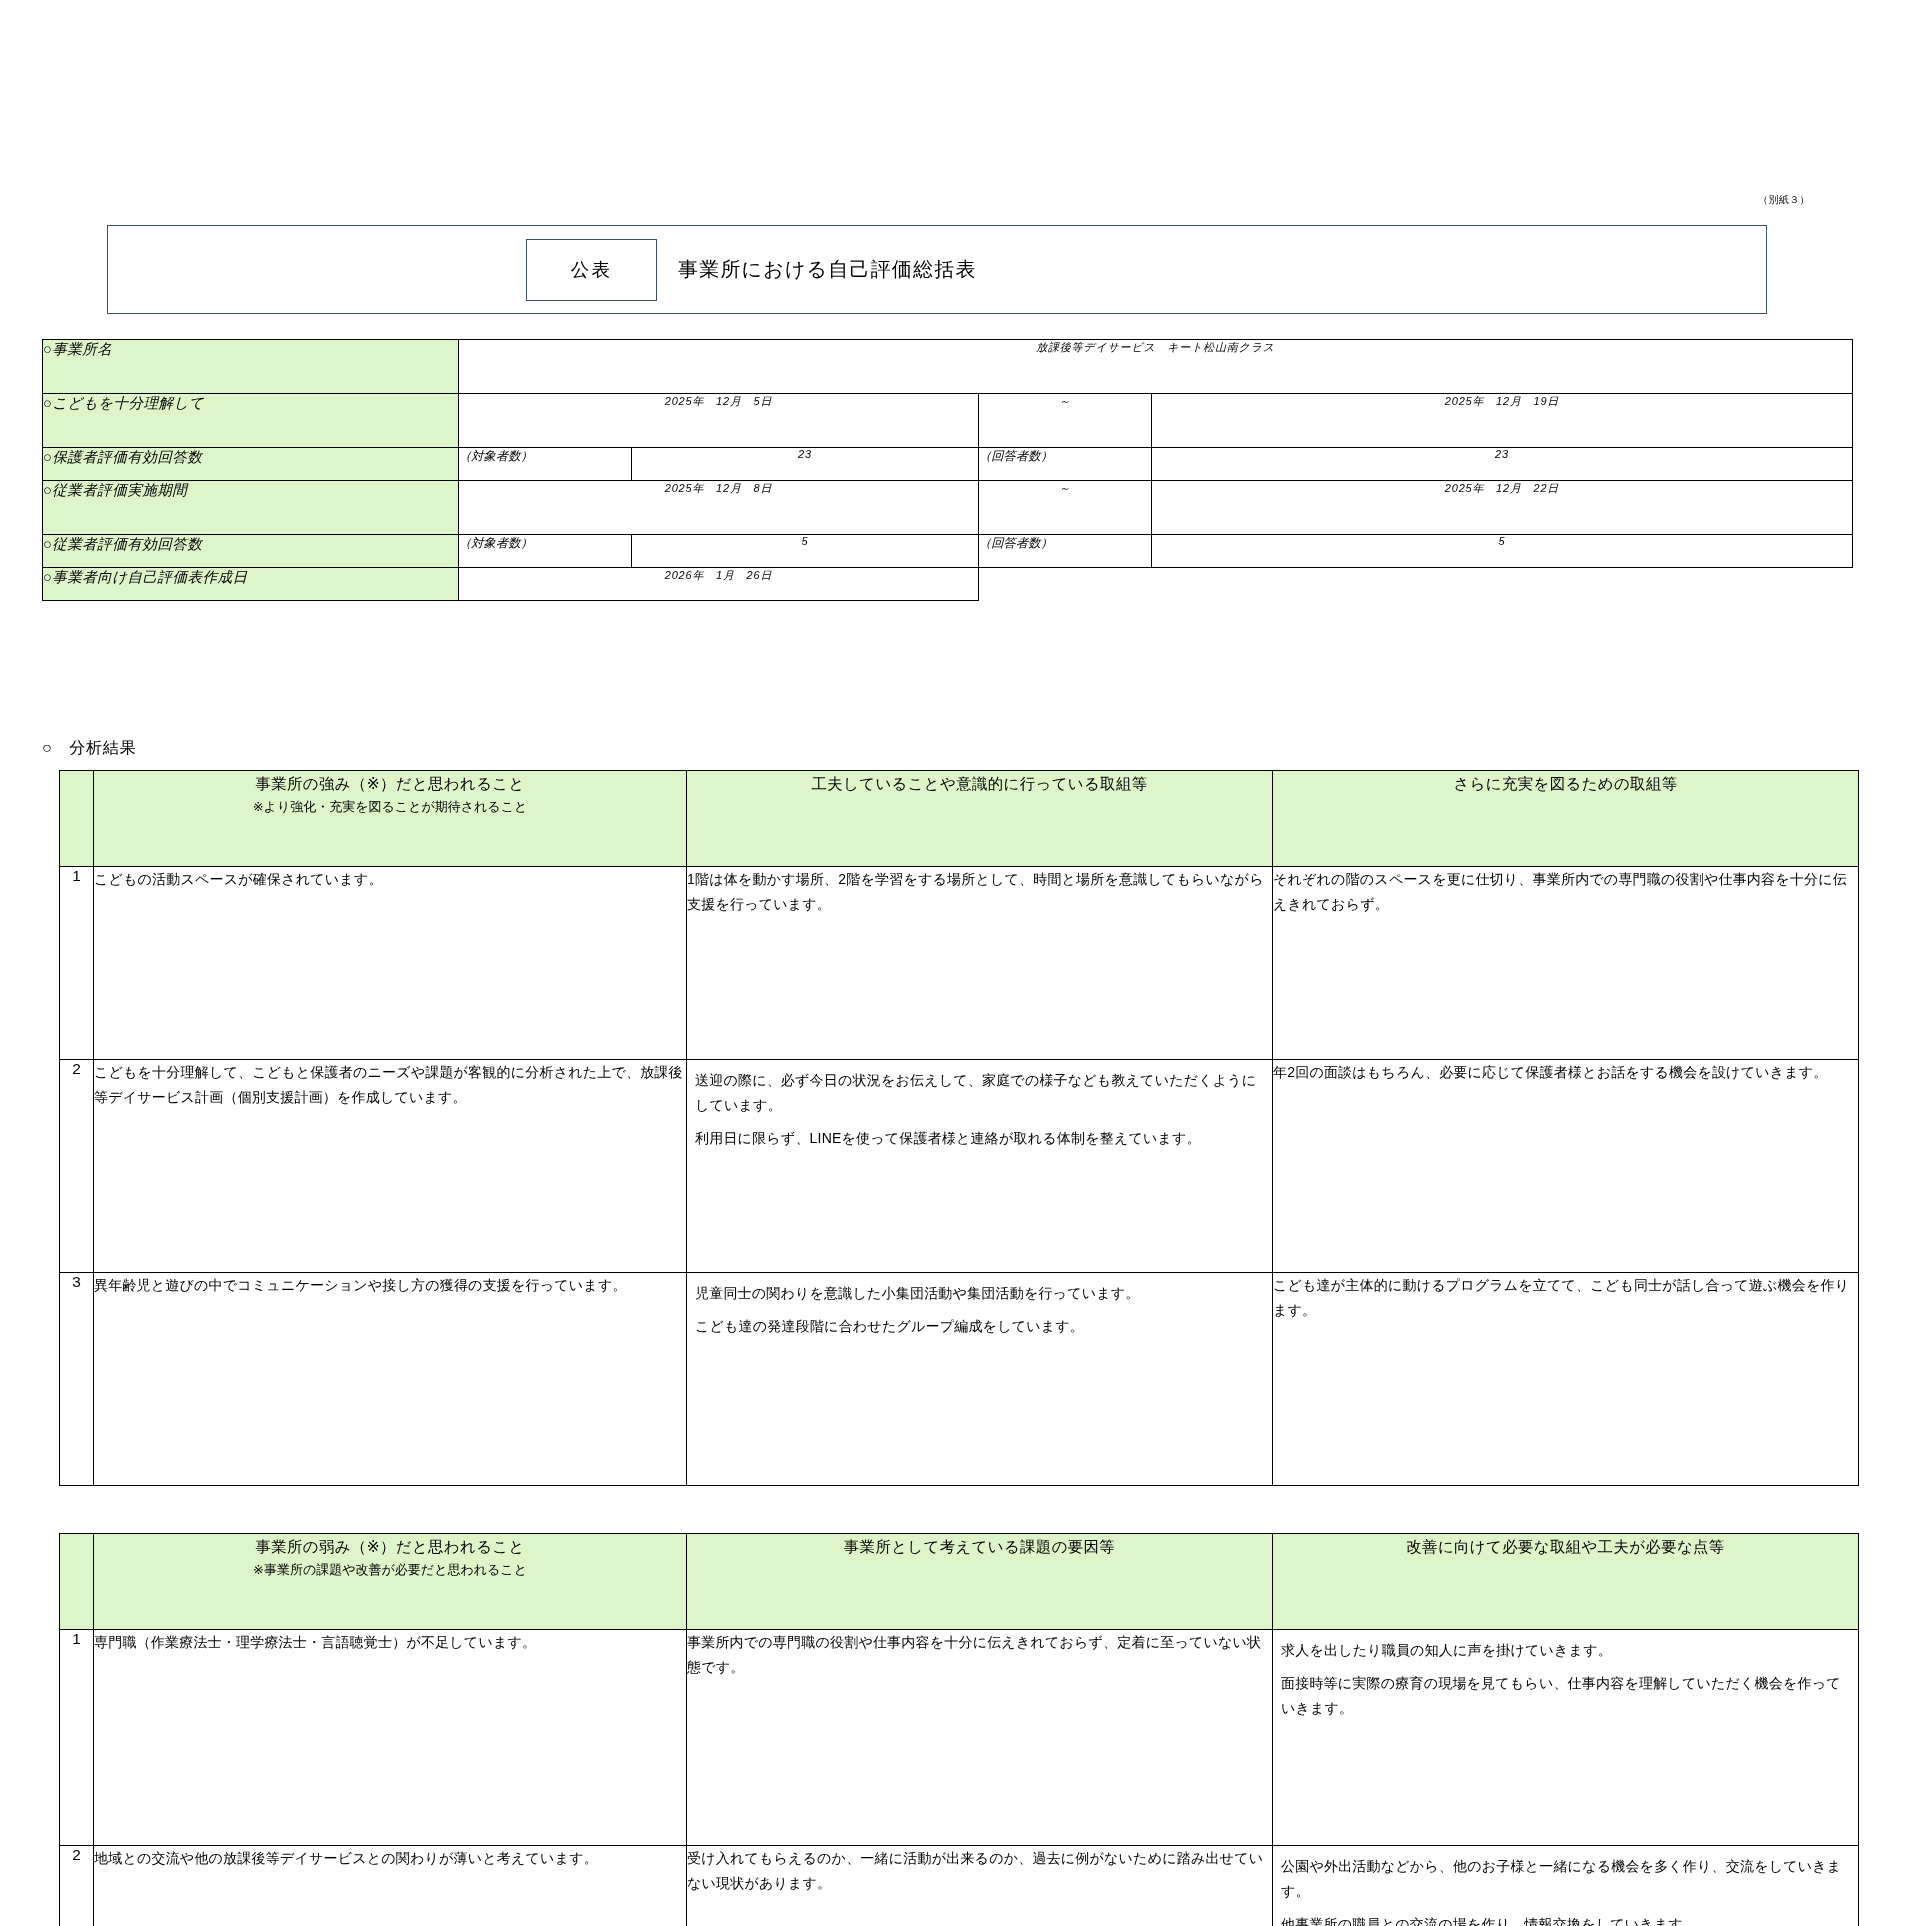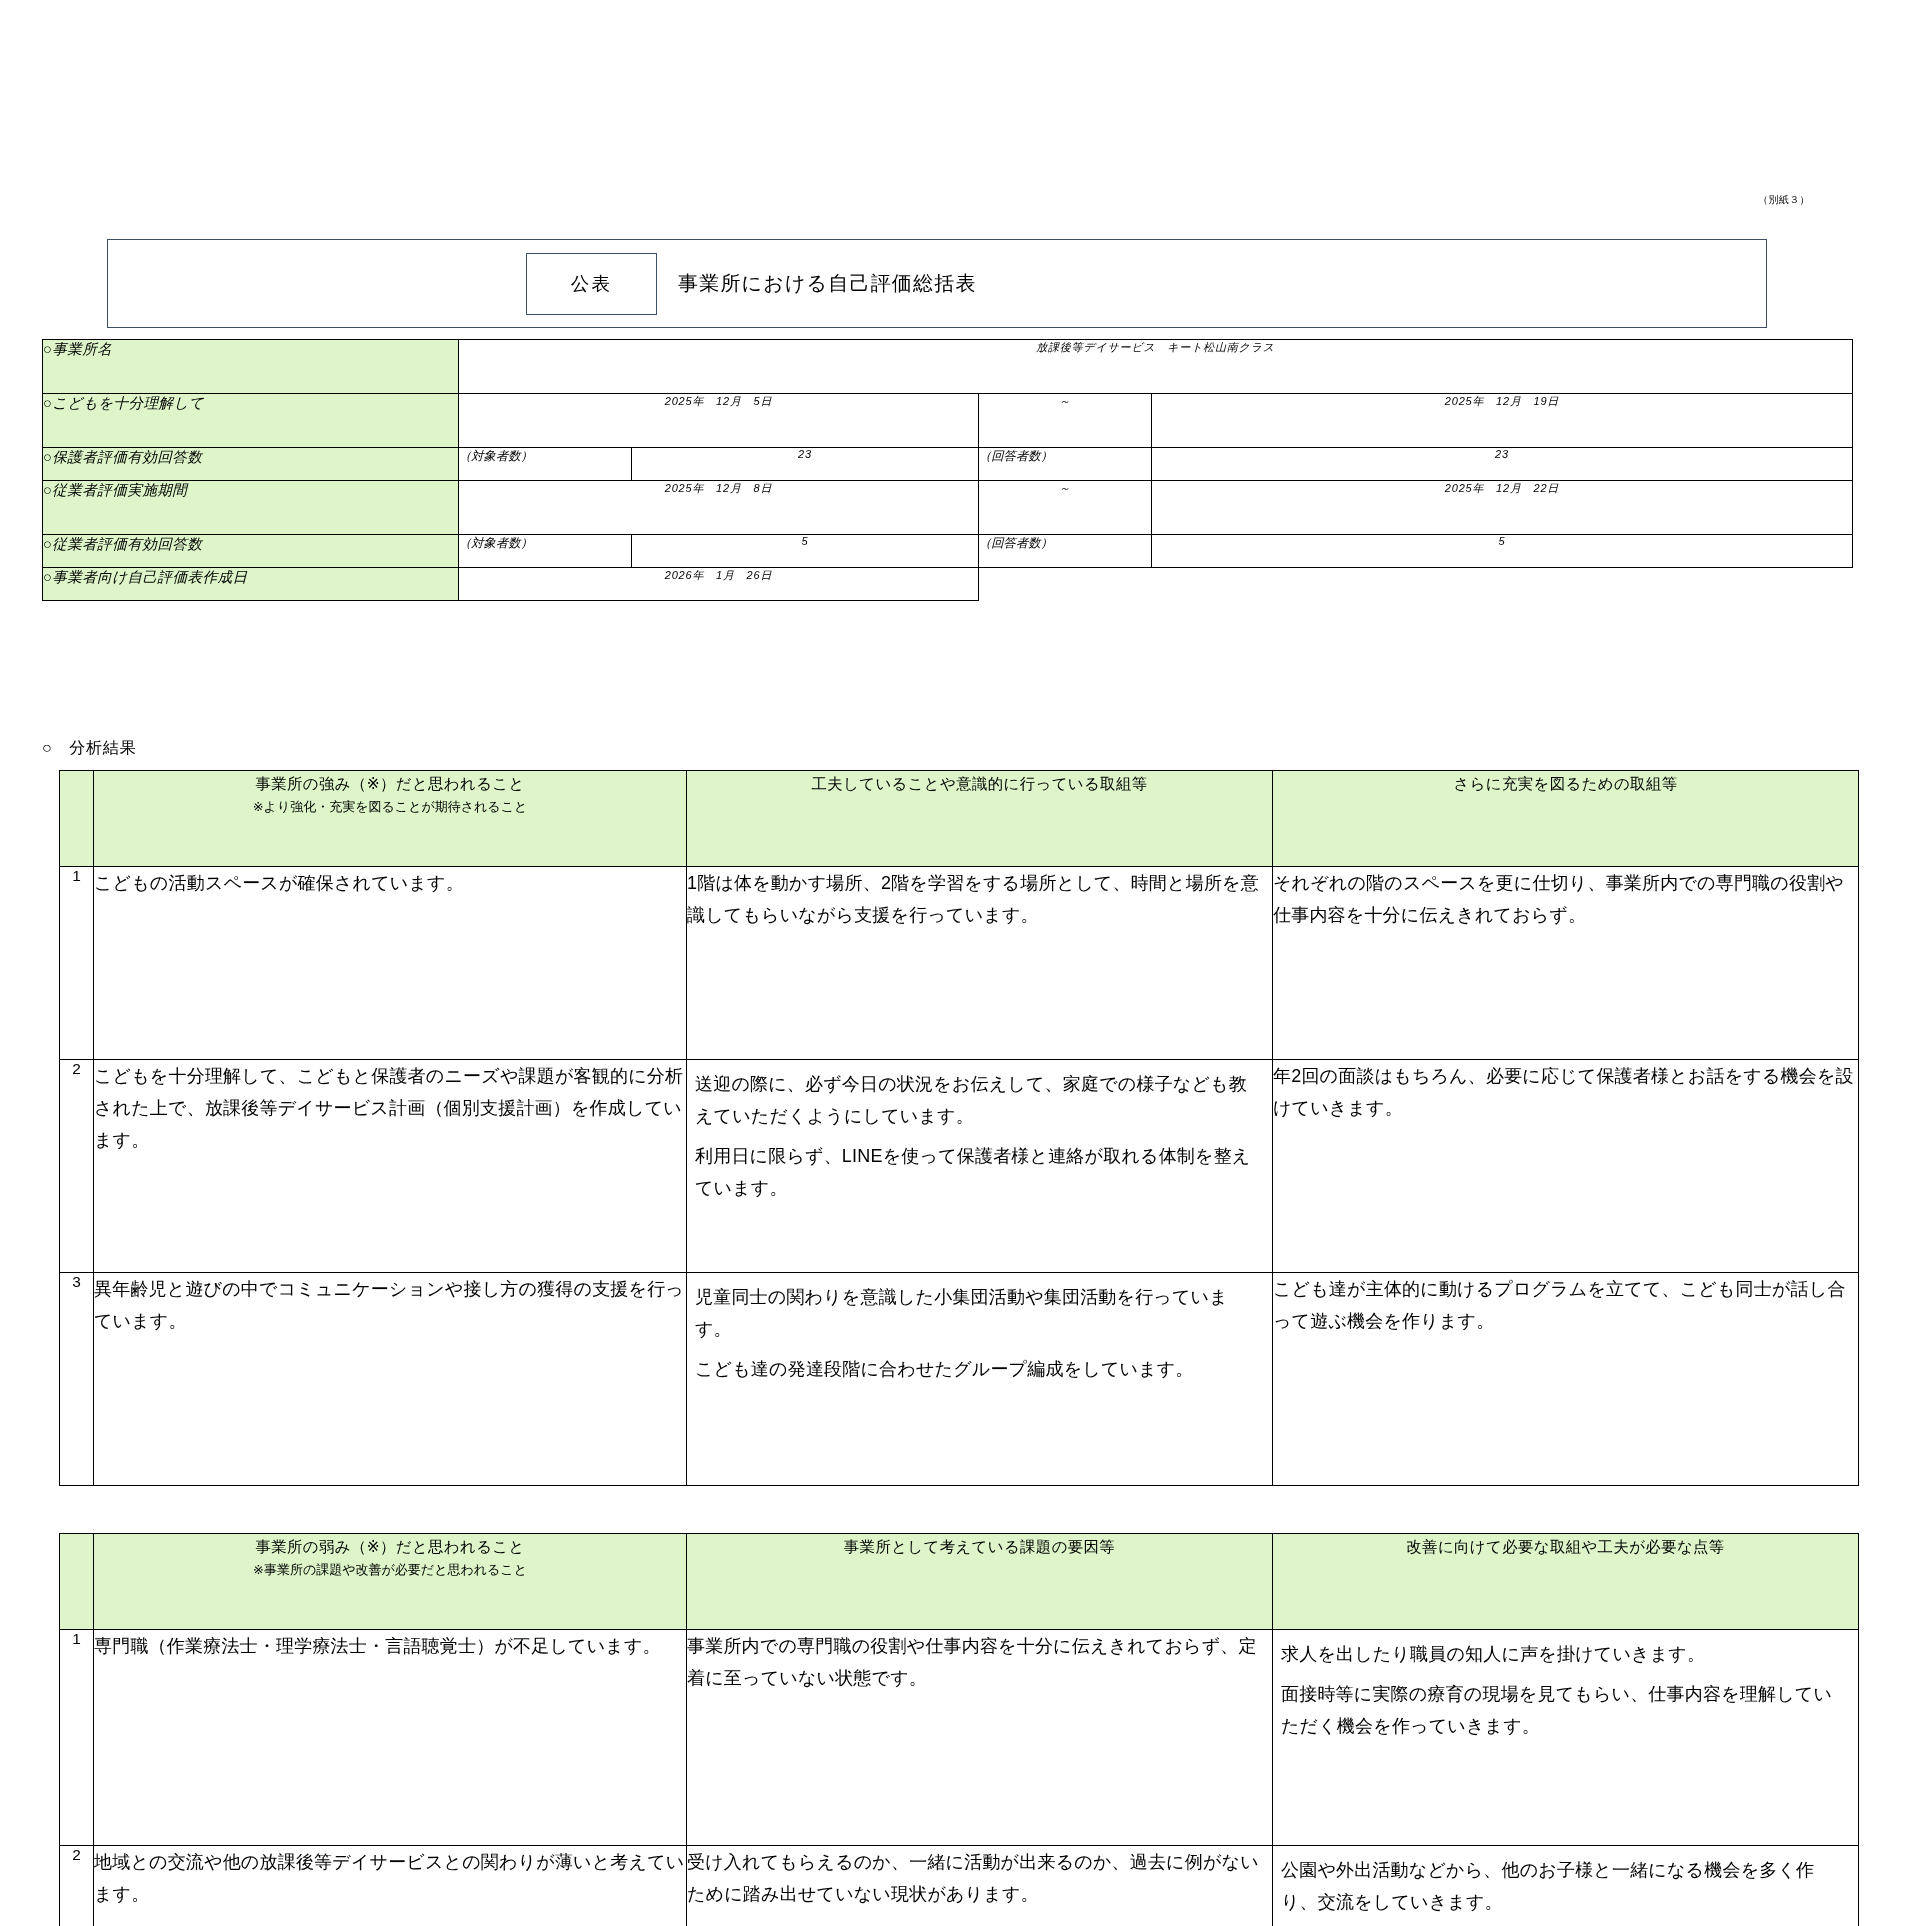--- a/index.html
+++ b/index.html
@@ -25,21 +25,21 @@
     right: 101px;
     top: 193px;
     font-size: 10px;
     letter-spacing: 0.4px;
     white-space: nowrap;
   }
   
   .title-box {
     position: absolute;
     left: 107px;
-    top: 239px;
+    top: 225px;
     width: 1660px;
     height: 89px;
     border: 1.5px solid #3e4f64;
     box-sizing: border-box;
     display: flex;
     align-items: center;
   }
   .koyho-box {
     margin-left: 418px;
     width: 131px;
@@ -136,21 +136,21 @@
     font-size: 13px;
     letter-spacing: 0px;
   }
   .no-cell {
     text-align: center;
     vertical-align: middle;
     font-size: 15.4px;
   }
   .body-cell {
     padding: 7px 6.2px 3.9px 7px;
-    font-size: 18px;
+    font-size: 14px;
     line-height: 1.78;
     letter-spacing: 0.2px;
     vertical-align: top;
     word-break: break-all;
   }
   .body-cell p { margin: 8px; }
   .row-1 td { height: 193px; }
   .row-2 td { height: 213px; }
   .row-3 td { height: 213px; }
   .wrow-1 td { height: 216px; }

